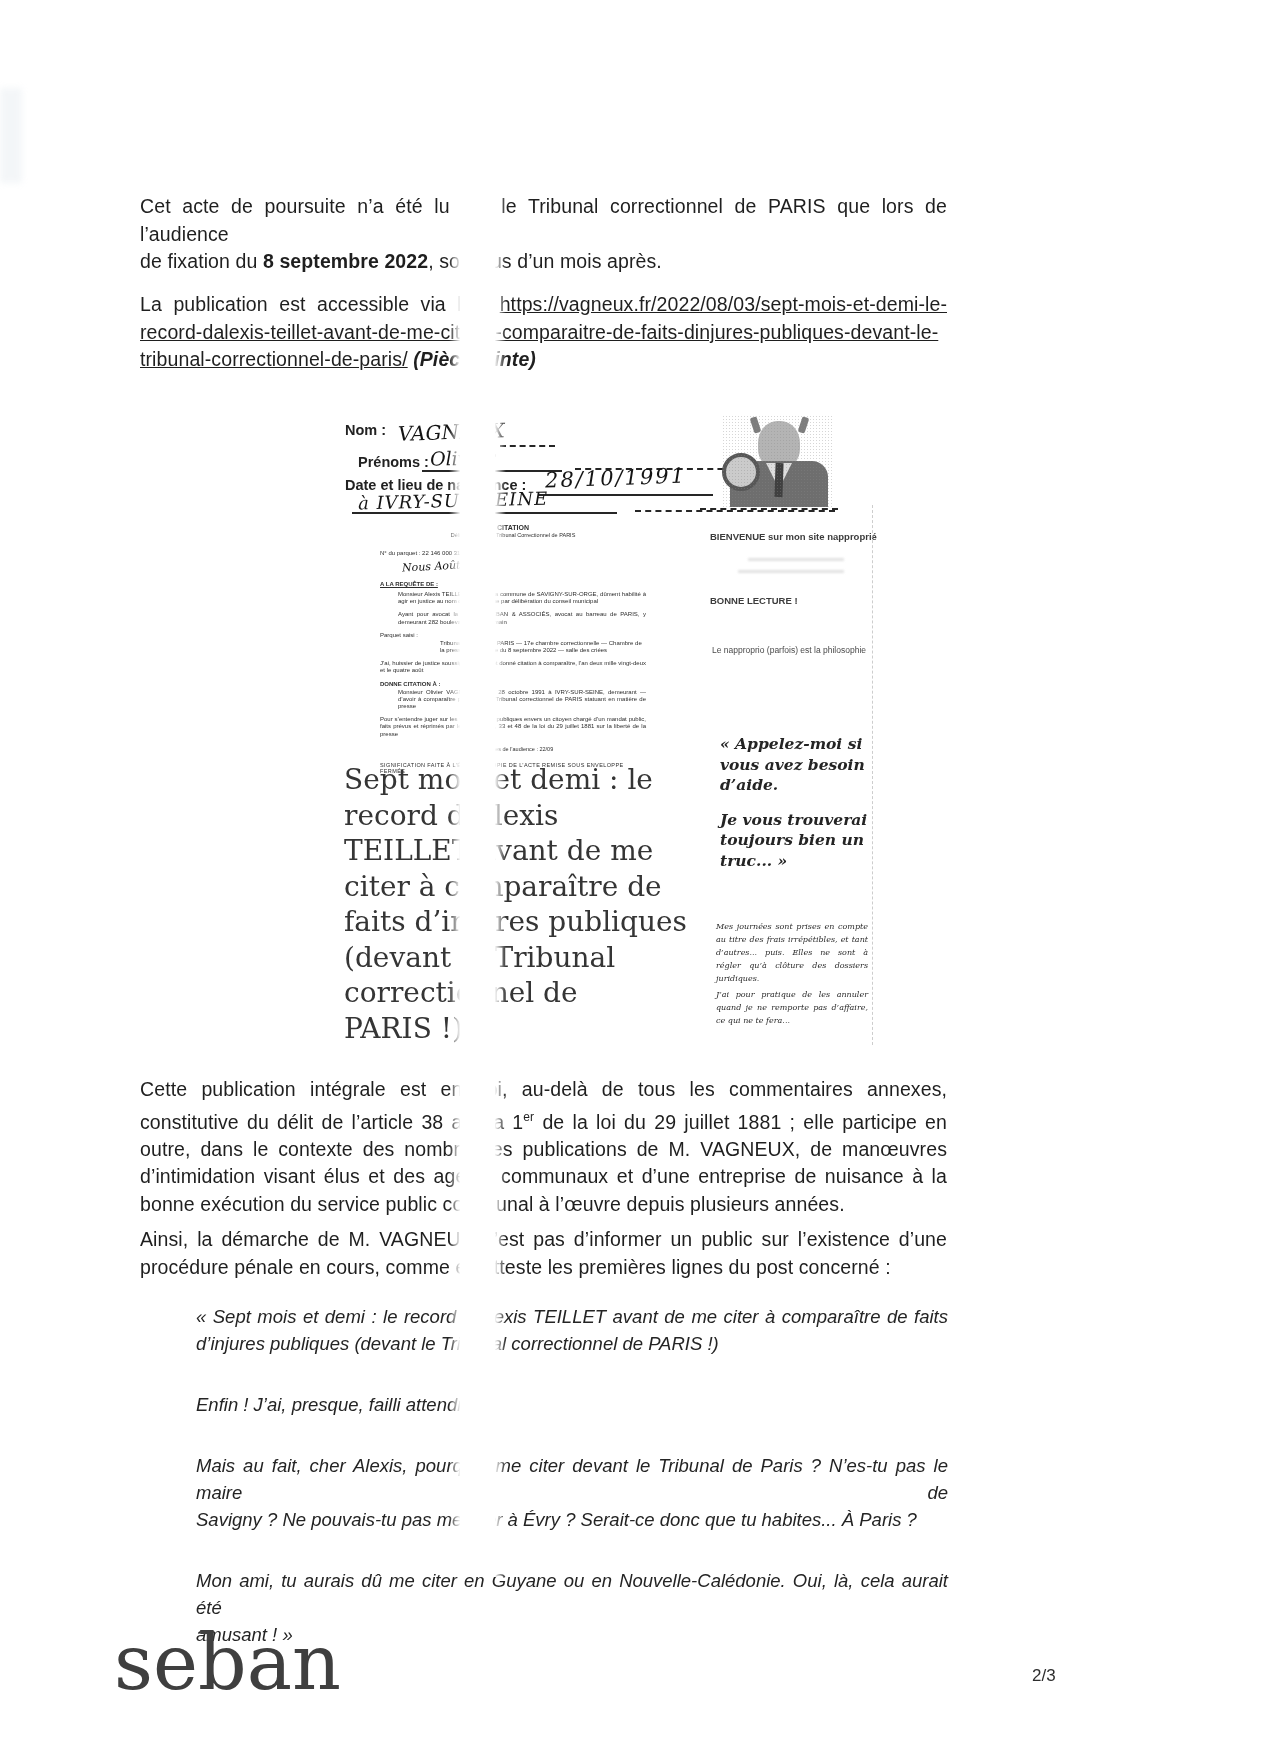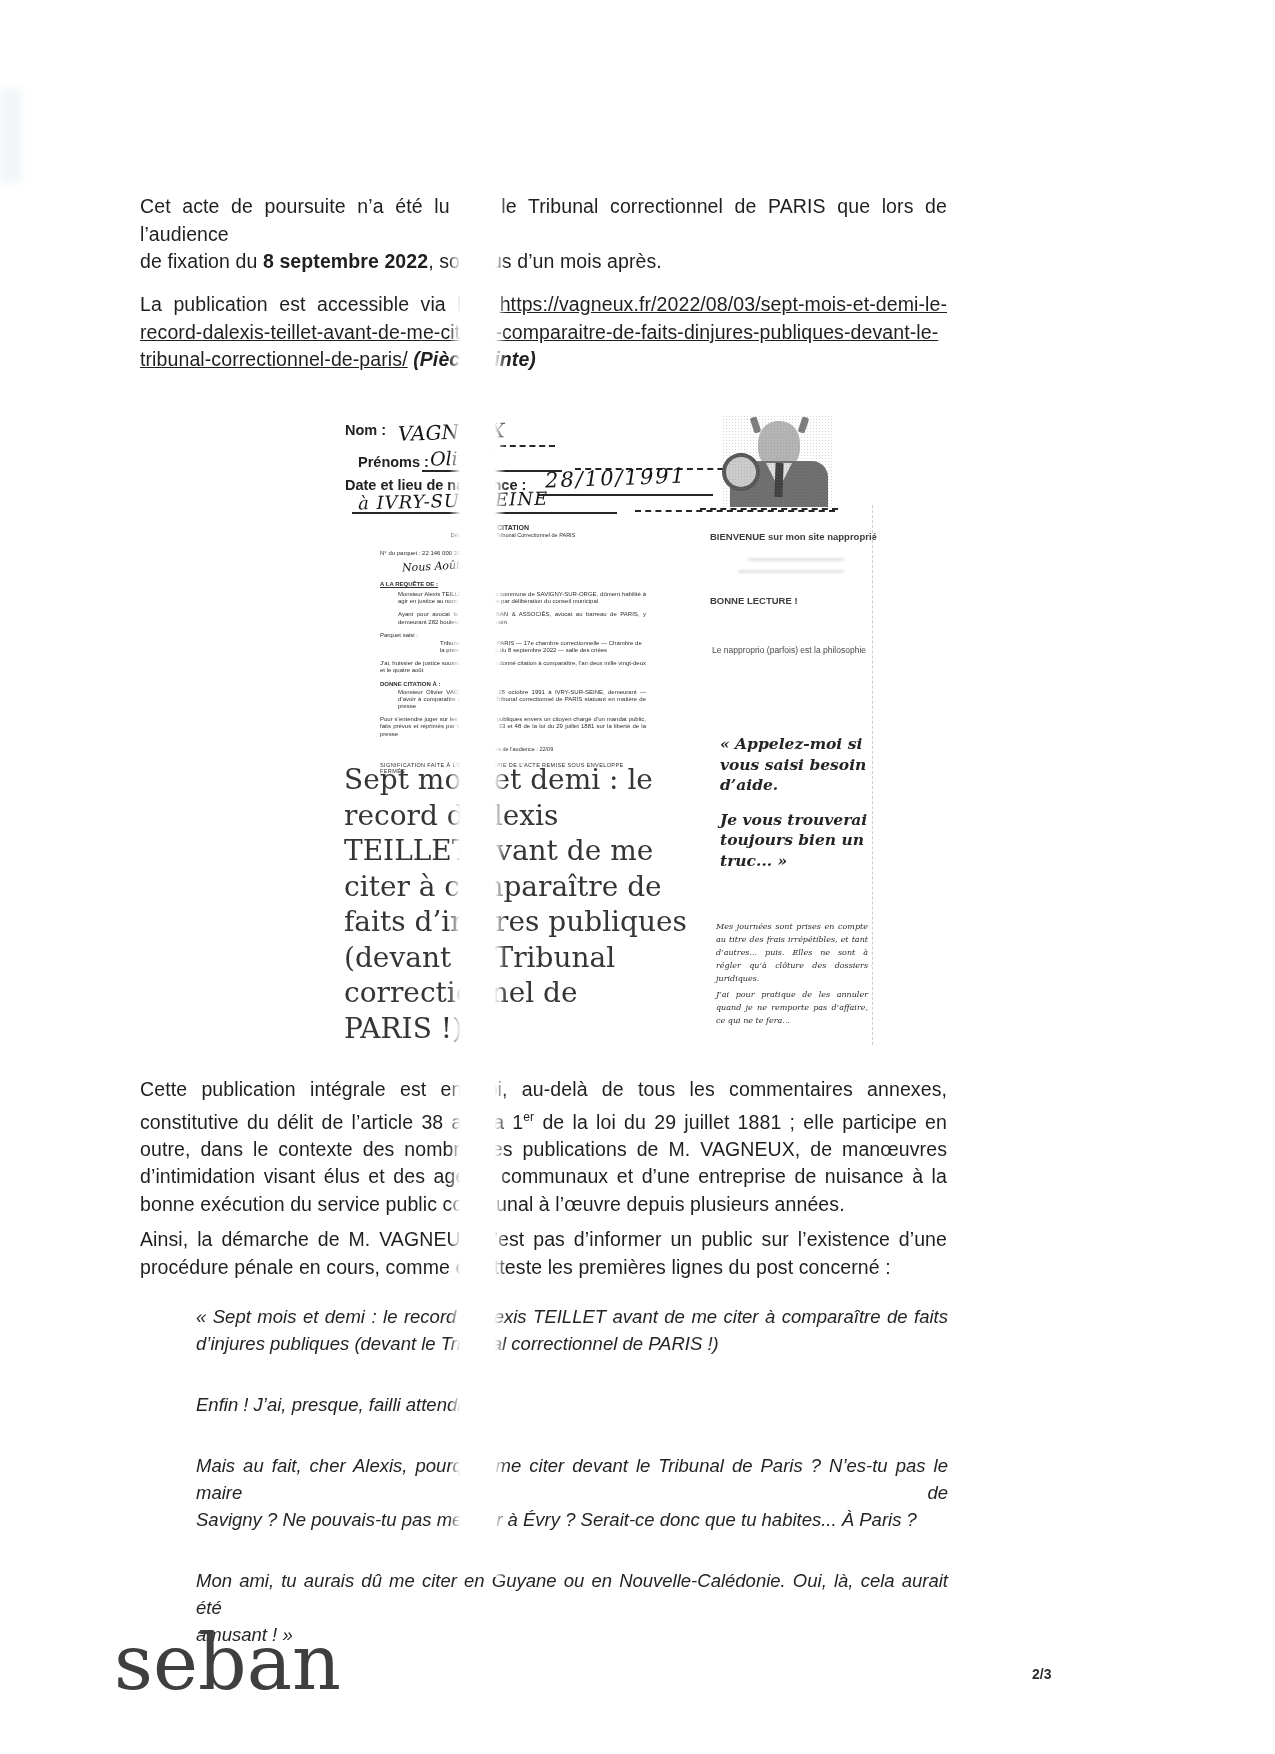--- a/index.html
+++ b/index.html
@@ -20,21 +20,21 @@
   .headline{font-family:"DejaVu Serif",serif;font-size:28px;line-height:35.5px;color:#353535;filter:blur(0.3px);}
   .sidequote{font-family:"DejaVu Serif",serif;font-style:italic;font-weight:bold;font-size:15.5px;line-height:20.5px;color:#242424;filter:blur(0.25px);}
   .sidequote p{margin:0 0 14px 0;}
   .fineprint{font-family:"DejaVu Serif",serif;font-style:italic;font-size:8px;line-height:13px;color:#2a2a2a;text-align:justify;filter:blur(0.45px);}
   .bloghead{font-family:"Liberation Sans",sans-serif;font-weight:bold;color:#3c3c3c;font-size:9.5px;filter:blur(0.35px);white-space:nowrap;}
   .blogtag{font-family:"Liberation Sans",sans-serif;color:#4a4a4a;font-size:8.5px;filter:blur(0.5px);white-space:nowrap;}
   .photo-wrap{filter:blur(0.5px) contrast(0.95);}
   .speckle{position:absolute;inset:0;background-image:radial-gradient(#8a8a8a 0.8px,transparent 0.9px);background-size:3px 3px;opacity:.35;}
   .whiteband{background:linear-gradient(90deg,rgba(255,255,255,0) 0%,#fff 20%,#fff 80%,rgba(255,255,255,0) 100%);}
   .logo{font-family:"DejaVu Serif",serif;font-size:76px;color:#3f3f3f;letter-spacing:0px;filter:blur(0.5px);}
-  .pageno{font-family:"Liberation Sans",sans-serif;font-size:14px;color:#2e2e2e;font-weight:bold;}
+  .pageno{font-family:"Liberation Sans",sans-serif;font-size:17px;color:#2e2e2e;}
   sup{font-size:12px;}
   .vdiv{border-left:1px dashed #b9b9b9;opacity:.7;}
 </style>
 </head>
 <body>
 
 <div class="page">
 
   <div class="abs" style="left:0;top:88px;width:22px;height:95px;background:#dfe6ec;opacity:.35;filter:blur(3px);"></div>
 
@@ -109,21 +109,21 @@
     <div>record d’Alexis</div>
     <div>TEILLET avant de me</div>
     <div>citer à comparaître de</div>
     <div>faits d’injures publiques</div>
     <div>(devant le Tribunal</div>
     <div>correctionnel de</div>
     <div>PARIS !)</div>
   </div>
 
   <div class="abs sidequote" style="left:720px;top:734px;width:152px;">
-    <p>« Appelez-moi si vous saisi besoin d’aide.</p>
+    <p>« Appelez-moi si vous avez besoin d’aide.</p>
     <p>Je vous trouverai toujours bien un truc... »</p>
   </div>
 
   <div class="abs fineprint" style="left:716px;top:920px;width:152px;">Mes journées sont prises en compte au titre des frais irrépétibles, et tant d’autres... puis. Elles ne sont à régler qu’à clôture des dossiers juridiques.</div>
   <div class="abs fineprint" style="left:716px;top:988px;width:152px;">J’ai pour pratique de les annuler quand je ne remporte pas d’affaire, ce qui ne te fera...</div>
 
   <div class="abs vdiv" style="left:872px;top:505px;height:540px;"></div>
 
   <div class="abs sans body-text" style="left:140px;top:1076px;width:807px;">
     <div class="jline">Cette publication intégrale est en soi, au-delà de tous les commentaires annexes,</div>

